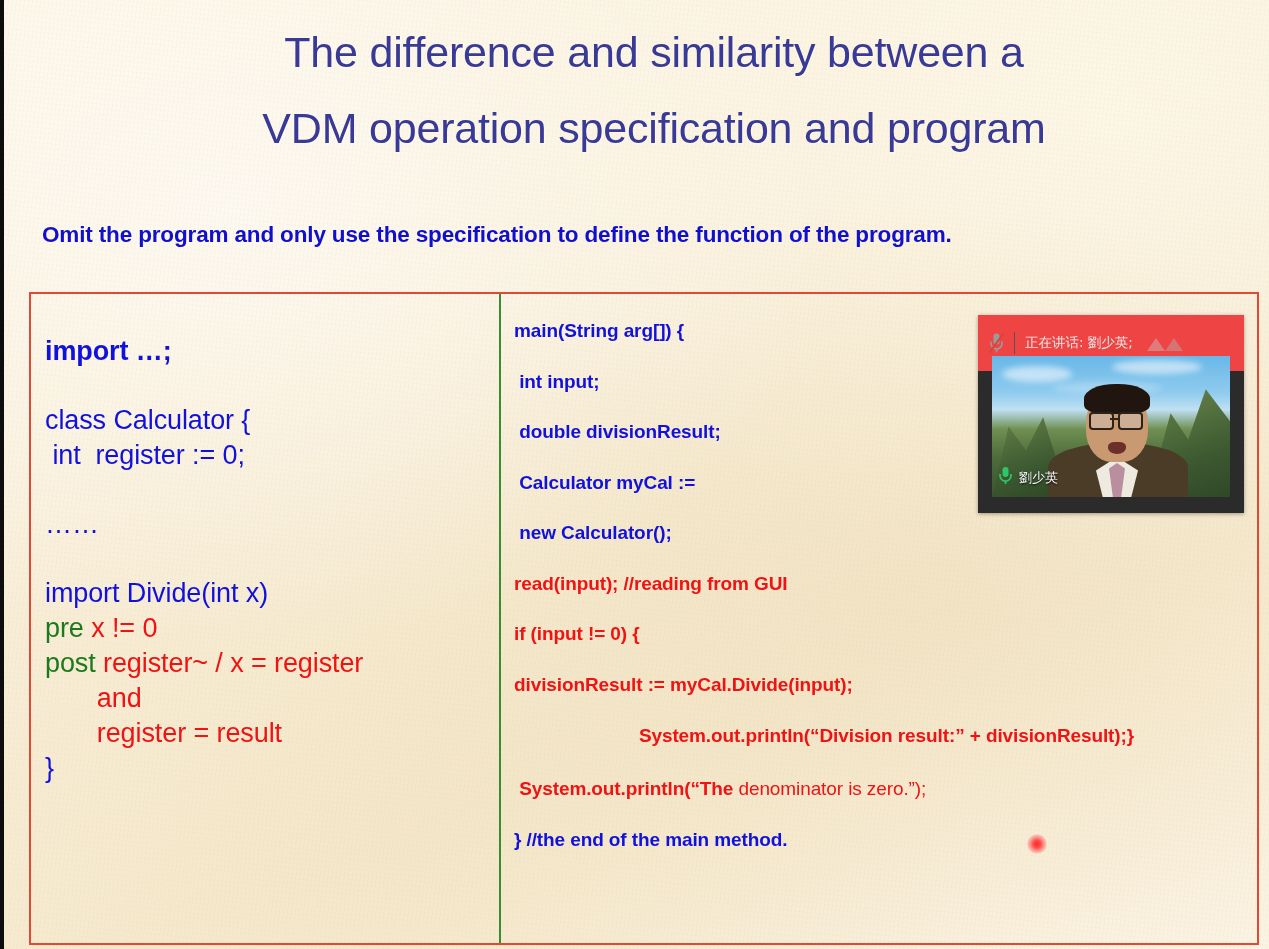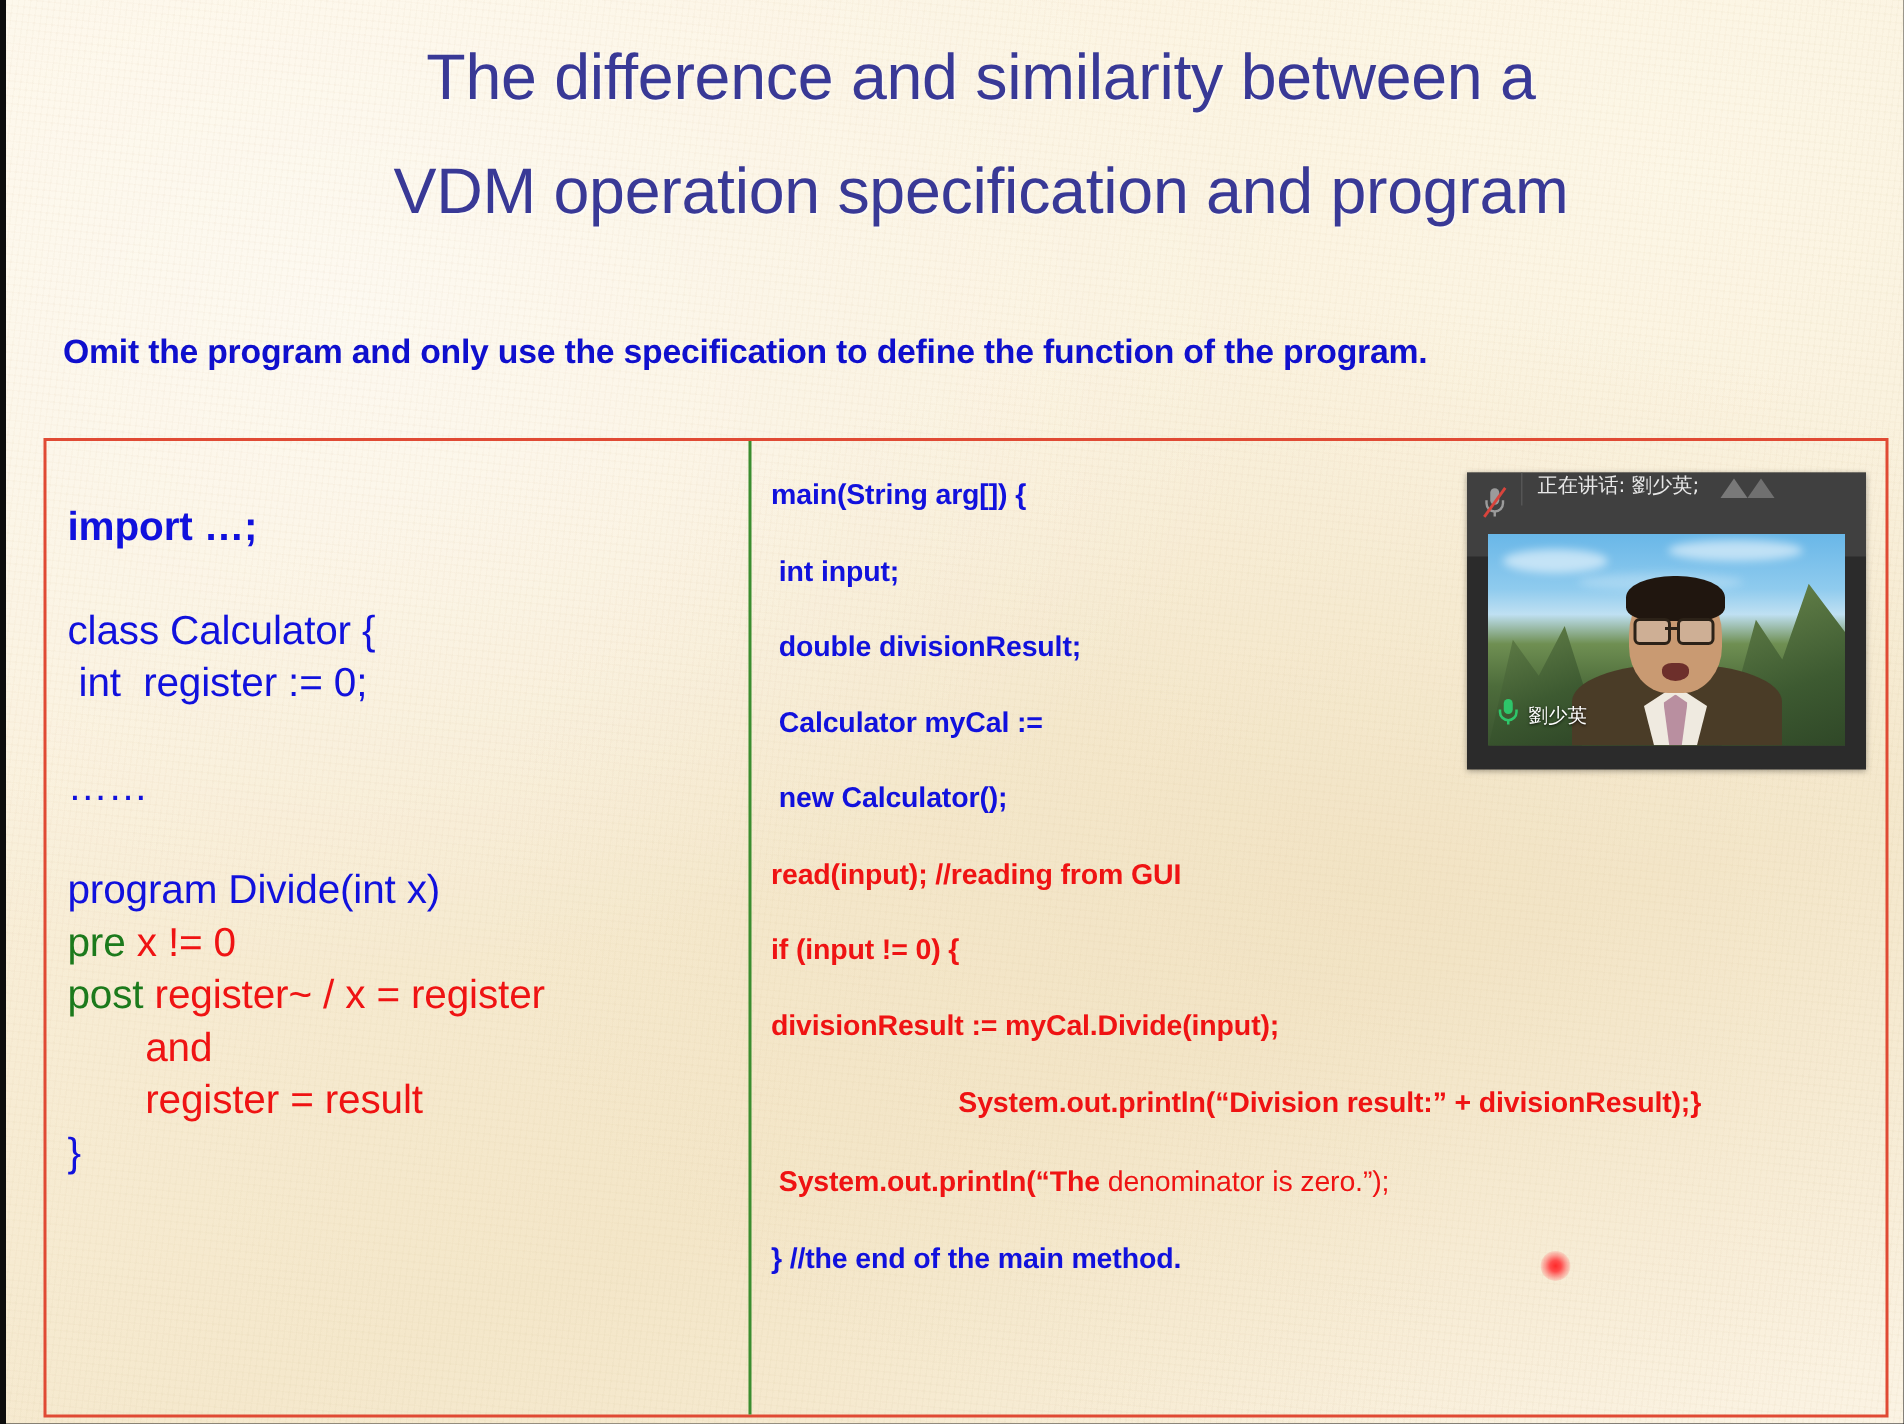--- a/index.html
+++ b/index.html
@@ -85,21 +85,21 @@
 
   
   #video{
     position:absolute;left:974px;top:315px;width:266px;height:198px;
     background:#2b2b2b;
     box-shadow:0 1px 4px rgba(0,0,0,.35);
     overflow:hidden;
   }
   #vidhead{
     position:absolute;left:0;top:0;width:100%;height:56px;
-    background:#404040;display:flex;align-items:flex-start;
+    background:#ef4444;display:flex;align-items:center;
   }
   #micmute{
     width:36px;height:40px;display:flex;align-items:center;justify-content:center;
     position:relative;
   }
   #vdiv{width:1px;height:22px;background:#555;margin:0 10px 0 0;}
   #speaking{
     color:#e8e8e8;font-size:13.5px;white-space:nowrap;
     font-family:"DejaVu Sans","Liberation Sans",sans-serif;
   }
@@ -182,21 +182,21 @@
     <div id="divider"></div>
 
     <div id="leftcol">
       <div class="ln c-bluebold">import …;</div>
       <span class="sp"></span>
       <div class="ln c-blue">class Calculator {</div>
       <div class="ln c-blue"> int  register := 0;</div>
       <span class="sp"></span>
       <div class="ln c-blue">……</div>
       <span class="sp"></span>
-      <div class="ln c-blue">program Divide(int x)</div>
+      <div class="ln c-blue">import Divide(int x)</div>
       <div class="ln"><span class="c-green">pre</span><span class="c-red"> x != 0</span></div>
       <div class="ln"><span class="c-green">post</span><span class="c-red"> register~ / x = register</span></div>
       <div class="ln c-red">       and</div>
       <div class="ln c-red">       register = result</div>
       <div class="ln c-blue">}</div>
     </div>
 
     <div id="rightcol">
       <div class="rl r-blue">main(String arg[]) {</div>
       <div class="rl r-blue"> int input;</div>

